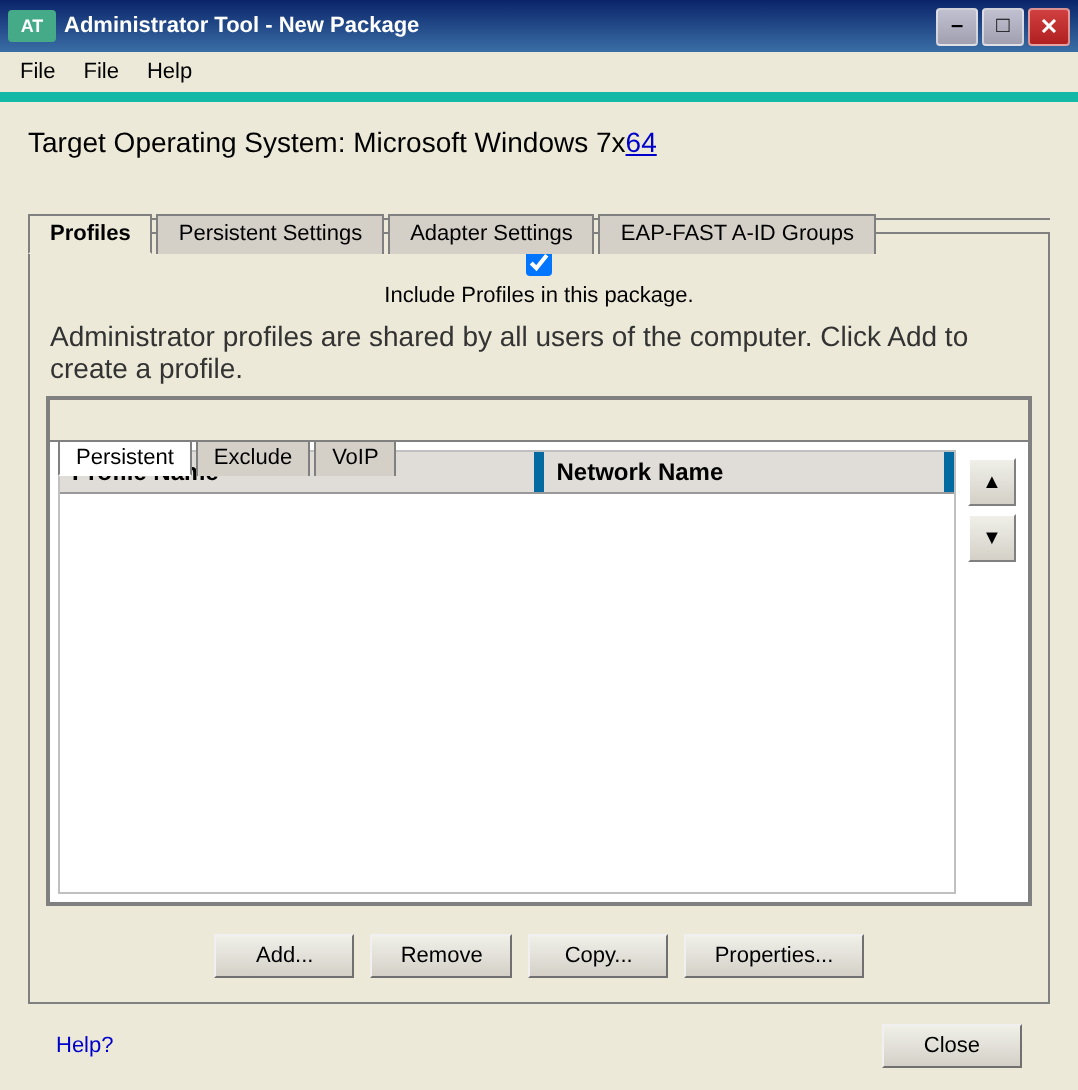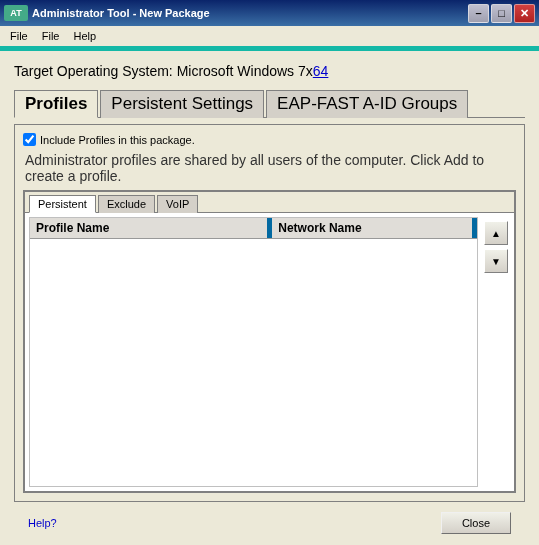--- a/index.html
+++ b/index.html
@@ -97,23 +97,23 @@
       gap: 0;
       border-bottom: 1px solid #808080;
     }
     .tab {
       padding: 3px 10px;
       border: 1px solid #808080;
       border-bottom: none;
       background: #d4d0c8;
       cursor: pointer;
       margin-right: 2px;
-      font-size: 17px;
+      font-size: 11px;
       position: relative;
-      top: 1px;
+      top: 18px;
     }
     .tab.active {
       background: #ece9d8;
       font-weight: bold;
       border-bottom: 1px solid #ece9d8;
       z-index: 1;
     }
 
     
     .panel {
@@ -124,20 +124,21 @@
       display: flex;
       flex-direction: column;
       gap: 6px;
     }
 
     .checkbox-row {
       display: flex;
       align-items: center;
       gap: 4px;
       font-size: 11px;
+      flex-direction: column;
     }
     .checkbox-row input[type=checkbox] {
       width: 13px; height: 13px;
     }
 
     .info-text {
       font-size: 14px;
       color: #333;
       padding: 0 2px;
     }
@@ -158,21 +159,21 @@
       gap: 2px;
     }
     .inner-tab {
       padding: 2px 8px;
       border: 1px solid #808080;
       border-bottom: none;
       background: #d4d0c8;
       cursor: pointer;
       font-size: 11px;
       position: relative;
-      top: 1px;
+      top: 18px;
     }
     .inner-tab.active {
       background: white;
       border-bottom: 1px solid white;
       z-index: 1;
     }
 
     .inner-content {
       flex: 1;
       background: white;
@@ -293,20 +294,21 @@
 
 <div class="main-content">
 
   <div class="target-os">
     <span>Target Operating System: Microsoft Windows 7x</span><span class="link">64</span>
   </div>
 
   <div class="tab-bar">
     <div class="tab active">Profiles</div>
     <div class="tab">Persistent Settings</div>
+    <div class="tab">Adapter Settings</div>
     <div class="tab">EAP-FAST A-ID Groups</div>
   </div>
 
   <div class="panel">
 
     <div class="checkbox-row">
       <input type="checkbox" checked="" style="">
       <label>Include Profiles in this package.</label>
     </div>
 
@@ -328,20 +330,26 @@
           <div class="table-body"></div>
         </div>
 
         <div class="updown-btns">
           <button class="arrow-btn">▲</button>
           <button class="arrow-btn">▼</button>
         </div>
       </div>
     </div>
 
+    <div class="bottom-buttons">
+      <button class="btn">Add...</button>
+      <button class="btn">Remove</button>
+      <button class="btn">Copy...</button>
+      <button class="btn">Properties...</button>
+    </div>
 
   </div>
 
   <div class="footer">
     <span class="help-link">Help?</span>
     <button class="close-footer-btn">Close</button>
   </div>
 
 </div>
 

